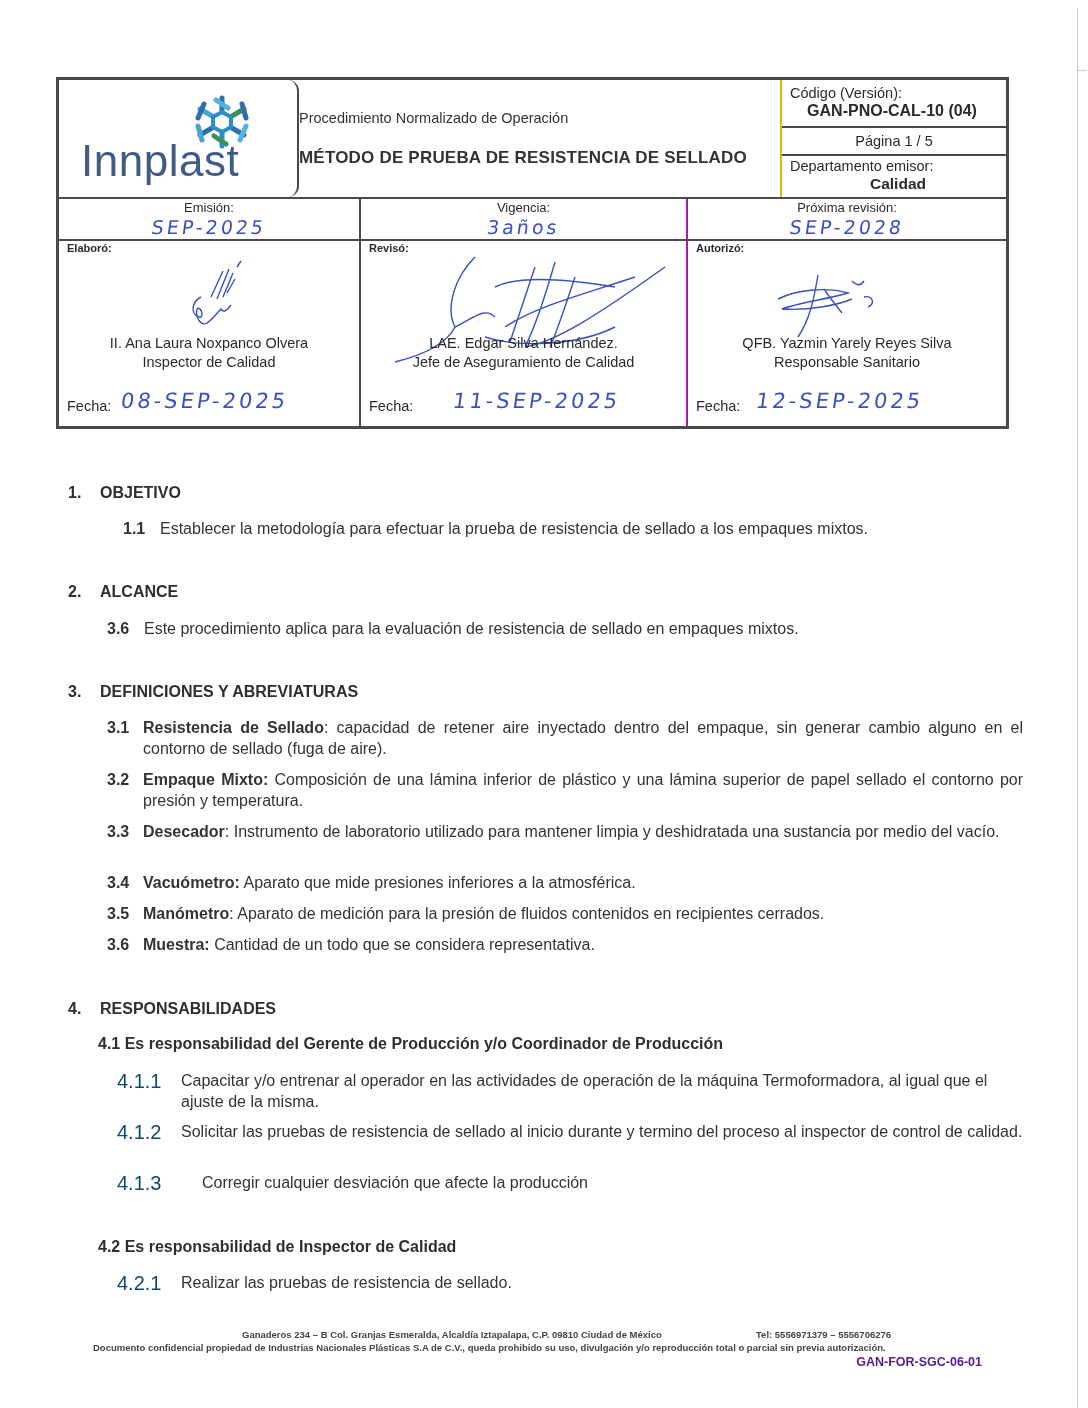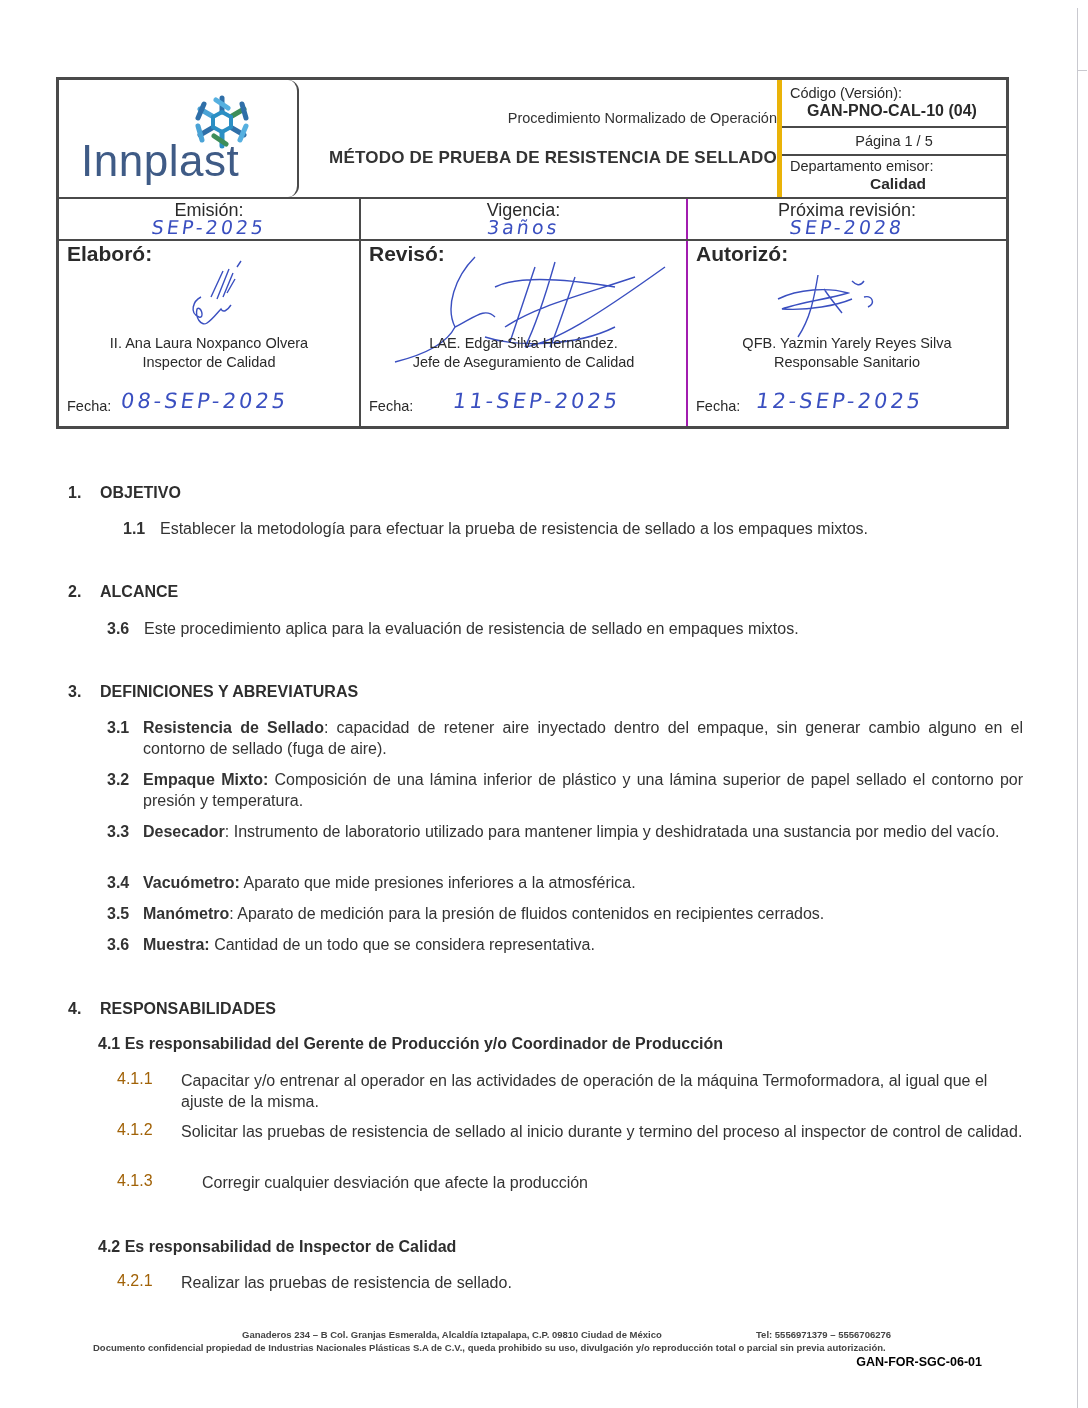--- a/index.html
+++ b/index.html
@@ -9,56 +9,56 @@
   }
   .scan-line { position: absolute; left: 1077px; top: 8px; width: 1px; height: 1400px; background: #c9c9cf; }
   .scan-tick { position: absolute; left: 1077px; top: 70px; width: 10px; height: 1px; background: #c9c9cf; }
 
   
   .hdr { position: absolute; left: 56px; top: 77px; width: 953px; border: 3px solid #4a4a4a; box-sizing: border-box; }
   .row1 { display: flex; height: 117px; border-bottom: 2px solid #4a4a4a; }
   .logo-cell { width: 238px; border-right: 2px solid #4a4a4a; position: relative; border-radius: 11px; }
   .logo-mark { position: absolute; left: 133px; top: 14px; width: 60px; height: 56px; }
   .logo-text { position: absolute; left: 22px; top: 56px; font-size: 44px; color: #3f5b86; letter-spacing: 0.5px; }
-  .title-cell { flex: 1; border-right: 5px solid #eab308; text-align: right; position: relative; }
+  .title-cell { flex: 1; border-right: 2px solid #eab308; text-align: left; position: relative; }
   .title-sub { position: absolute; left: 0; right: 0; top: 30px; font-size: 14.5px; color: #333; }
   .title-main { position: absolute; left: 0; right: 0; top: 68px; font-size: 17px; font-weight: bold; color: #333; letter-spacing: 0.2px; }
   .meta-cell { width: 224px; display: flex; flex-direction: column; }
   .meta-code { height: 48px; border-bottom: 2px solid #4a4a4a; padding: 5px 12px 0 8px; box-sizing: border-box; font-size: 14.5px; }
   .meta-code .val { display: block; text-align: center; font-weight: bold; font-size: 16px; margin-top: 1px; }
   .meta-page { height: 26px; border-bottom: 2px solid #4a4a4a; text-align: center; font-size: 14.5px; line-height: 26px; }
   .meta-dept { flex: 1; padding: 2px 0 0 8px; font-size: 14.5px; }
   .meta-dept .val { display: block; text-align: center; font-weight: bold; font-size: 15.5px; margin-top: 1px; }
 
   .row2 { display: flex; height: 40px; border-bottom: 2px solid #4a4a4a; }
   .row3 { display: flex; height: 185px; }
   .c1 { width: 300px; border-right: 2px solid #4a4a4a; position: relative; }
   .c2 { width: 325px; border-right: 2px solid #a21caf; position: relative; }
   .c3 { flex: 1; position: relative; }
-  .lbl-center { position: absolute; left: 0; right: 0; top: 1px; text-align: center; font-size: 18px; }
+  .lbl-center { position: absolute; left: 0; right: 0; top: 1px; text-align: center; font-size: 13px; }
   .hand { font-family: "DejaVu Sans", sans-serif; color: #3a4fc0; font-weight: normal; letter-spacing: 3px; }
   .hand-center { position: absolute; left: 0; right: 0; top: 17px; text-align: center; font-size: 19px; transform: skewX(-8deg); }
-  .role-title { position: absolute; left: 8px; top: 1px; font-size: 21px; font-weight: bold; }
+  .role-title { position: absolute; left: 8px; top: 1px; font-size: 11px; font-weight: bold; }
   .sig { position: absolute; }
   .name-block { position: absolute; left: 0; right: 0; top: 93px; text-align: center; font-size: 14.5px; line-height: 19px; }
   .fecha { position: absolute; left: 8px; top: 157px; font-size: 14.5px; }
   .fecha-val { position: absolute; top: 148px; font-size: 21px; transform: skewX(-8deg); }
 
   
   .sec { position: absolute; font-size: 16px; }
   .sec-h { font-weight: bold; color: #2e2e2e; }
   .num { display: inline-block; }
   .p { position: absolute; font-size: 16px; line-height: 21px; color: #333; }
   .p .b { font-weight: bold; }
   .just { text-align: justify; }
   .ind-num { position: absolute; font-weight: bold; }
   .sub-h { position: absolute; font-size: 16px; font-weight: bold; color: #2e2e2e; }
-  .sn { position: absolute; font-size: 16px; color: #a16207; }
+  .sn { position: absolute; font-size: 20px; color: #0c4a6e; }
   .footer { position: absolute; font-size: 9.5px; font-weight: bold; color: #444; }
-  .footer-code { position: absolute; right: 106px; top: 1355px; font-size: 12.5px; font-weight: bold; color: #000000; margin-left: 16px; }
+  .footer-code { position: absolute; right: 106px; top: 1355px; font-size: 12.5px; font-weight: bold; color: #4c1d95; margin-left: 16px; }
 </style>
 </head>
 <body>
 
 <div class="scan-line"></div>
 <div class="scan-tick"></div>
 
 <div class="hdr">
   <div class="row1">
     <div class="logo-cell">

